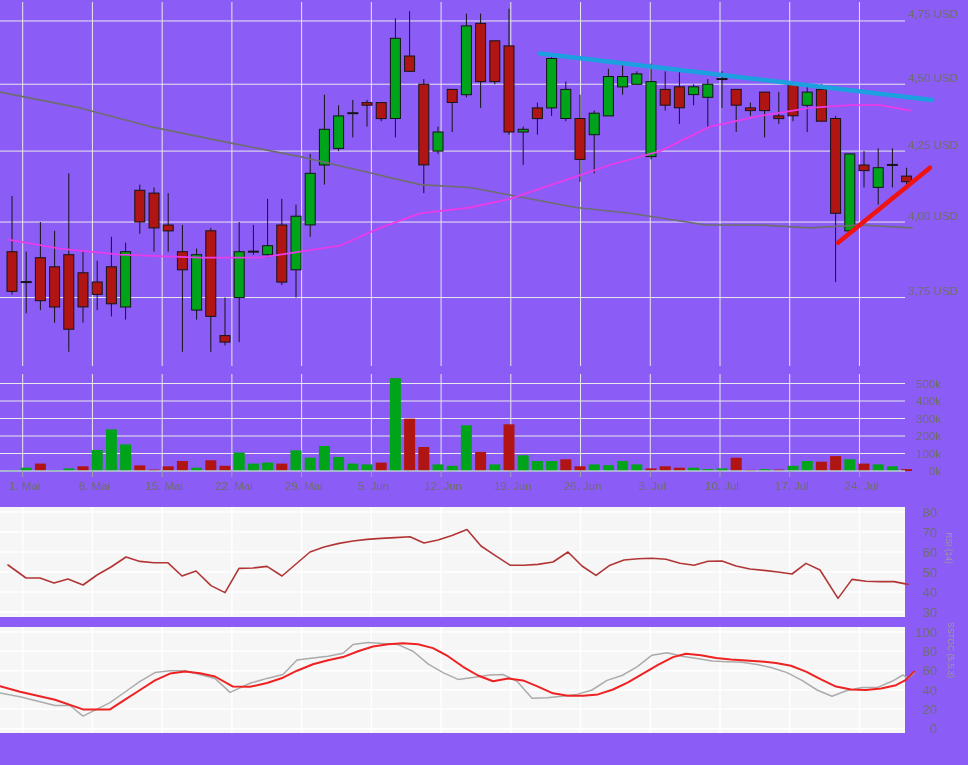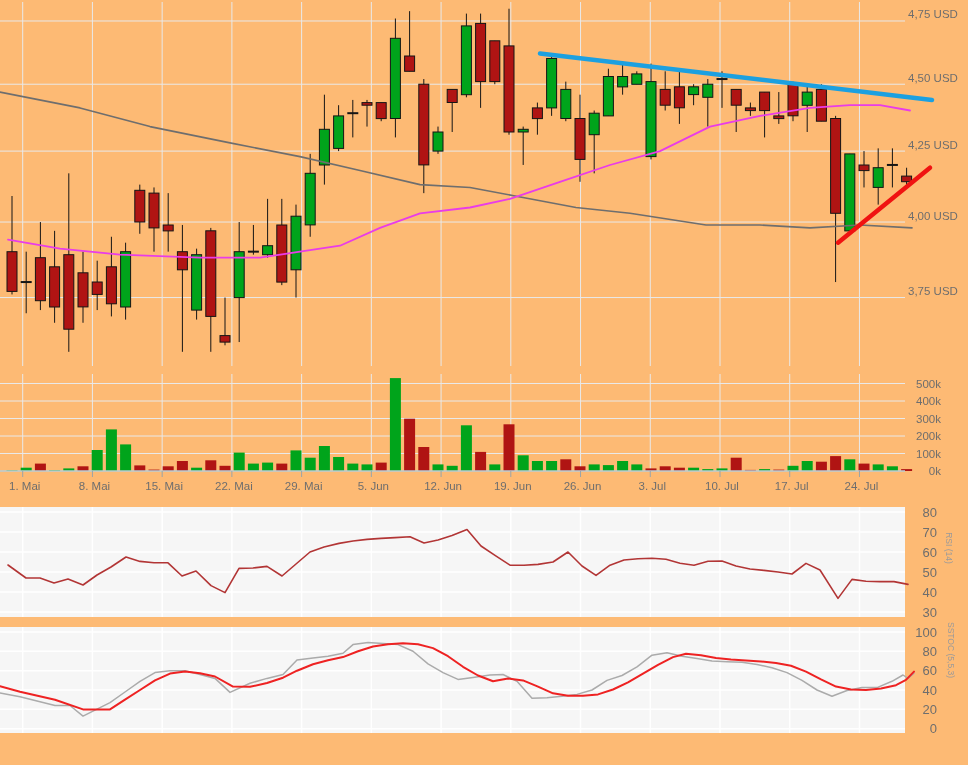--- a/index.html
+++ b/index.html
@@ -1,19 +1,19 @@
 <!DOCTYPE html>
 <html><head>
 <meta charset="utf-8">
 <style>
   html,body{margin:0;padding:0;background:#ffffff;}
   .chart-root{
     position:relative;
     width:968px;height:765px;
-    background:#fdba74;
+    background:#8b5cf6;
     font-family:"Liberation Sans", sans-serif;
     overflow:hidden;
   }
   svg text{font-family:"Liberation Sans", sans-serif;}
 </style>
 </head>
 <body>
 
 <div class="chart-root">
   <svg id="chart-svg" width="968" height="765" viewBox="0 0 968 765">

